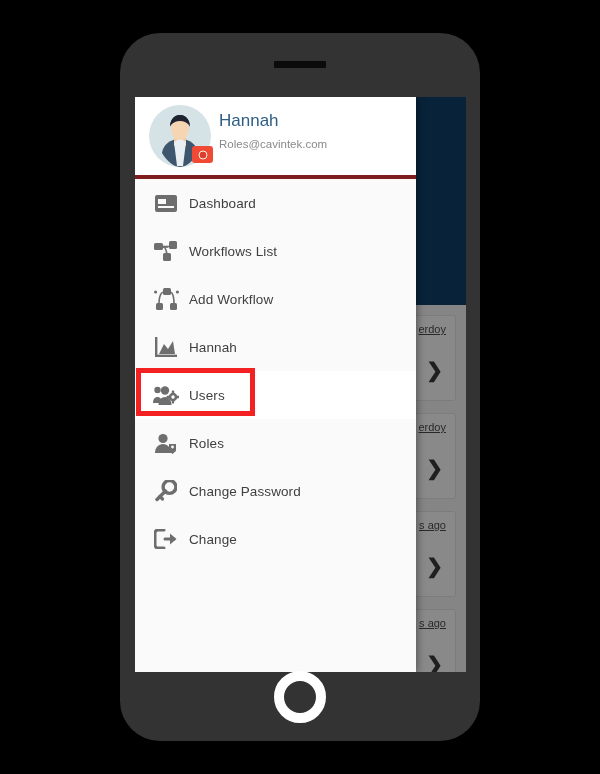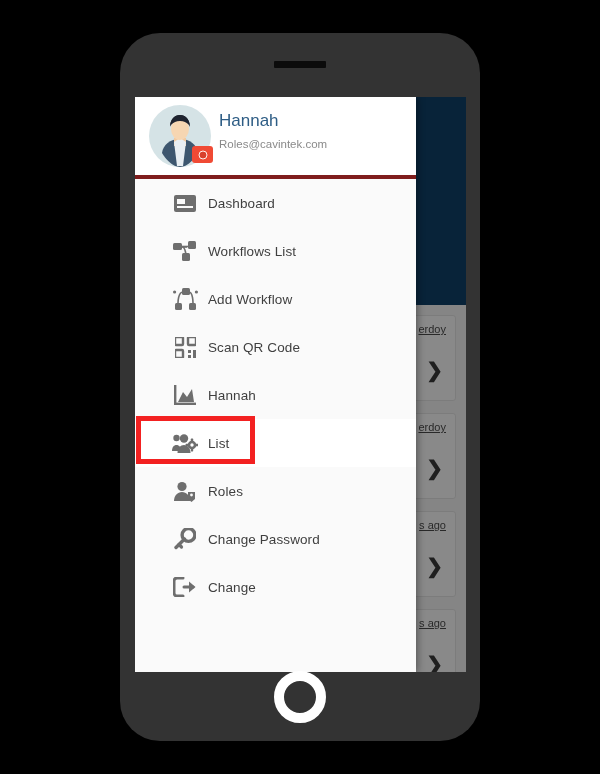--- a/index.html
+++ b/index.html
@@ -206,21 +206,20 @@
   #menu {
     position: relative;
     padding-top: 0;
   }
   .menu-item {
     position: relative;
     height: 48px;
     display: flex;
     align-items: center;
     background: #fafafa;
-    padding-left: 19px;
   }
   .menu-item .mi-icon {
     width: 46px;
     min-width: 46px;
     display: flex;
     align-items: center;
     justify-content: center;
     margin-left: 8px;
     color: #6e6e6e;
   }
@@ -345,33 +344,20 @@
               <rect x="16" y="15" width="7" height="7" rx="1.5" fill="#6e6e6e"></rect>
               <path d="M10 4C5 4 5 15 5 15" stroke="#6e6e6e" stroke-width="1.6" fill="none"></path>
               <path d="M16 4c4 0 4 11 4 11" stroke="#6e6e6e" stroke-width="1.6" fill="none"></path>
               <circle cx="1.6" cy="4" r="1.6" fill="#6e6e6e"></circle>
               <circle cx="23.4" cy="4" r="1.6" fill="#6e6e6e"></circle>
             </svg>
           </span>
           <span class="mi-label">Add Workflow</span>
         </div>
 
-        <div class="menu-item">
-          <span class="mi-icon">
-            <svg width="21" height="21" viewBox="0 0 21 21">
-              <rect x="0" y="0" width="8" height="8" rx="1" fill="none" stroke="#6e6e6e" stroke-width="2.4"></rect>
-              <rect x="13" y="0" width="8" height="8" rx="1" fill="none" stroke="#6e6e6e" stroke-width="2.4"></rect>
-              <rect x="0" y="13" width="8" height="8" rx="1" fill="none" stroke="#6e6e6e" stroke-width="2.4"></rect>
-              <rect x="13" y="13" width="3" height="3" fill="#6e6e6e"></rect>
-              <rect x="18" y="13" width="3" height="8" fill="#6e6e6e"></rect>
-              <rect x="13" y="18" width="3" height="3" fill="#6e6e6e"></rect>
-            </svg>
-          </span>
-          <span class="mi-label">Scan QR Code</span>
-        </div>
 
         <div class="menu-item">
           <span class="mi-icon">
             <svg width="22" height="20" viewBox="0 0 22 20">
               <rect x="0" y="0" width="2.4" height="20" fill="#6e6e6e"></rect>
               <rect x="0" y="17.6" width="22" height="2.4" fill="#6e6e6e"></rect>
               <path d="M4 17 L9 7 L13 12 L18 4 L20 17 Z" fill="#6e6e6e"></path>
             </svg>
           </span>
           <span class="mi-label">Hannah</span>
@@ -388,21 +374,21 @@
               <circle cx="20" cy="12" r="4.3" fill="#6e6e6e"></circle>
               <circle cx="20" cy="12" r="1.7" fill="#ffffff"></circle>
               <g fill="#6e6e6e">
                 <rect x="18.8" y="5.6" width="2.4" height="3" rx="0.6"></rect>
                 <rect x="18.8" y="15.4" width="2.4" height="3" rx="0.6"></rect>
                 <rect x="13.6" y="10.8" width="3" height="2.4" rx="0.6"></rect>
                 <rect x="23.4" y="10.8" width="3" height="2.4" rx="0.6"></rect>
               </g>
             </svg>
           </span>
-          <span class="mi-label">List</span>
+          <span class="mi-label">Users</span>
         </div>
 
         <div class="menu-item">
           <span class="mi-icon">
             <svg width="24" height="21" viewBox="0 0 24 21">
               <circle cx="9" cy="5.5" r="4.6" fill="#6e6e6e"></circle>
               <path d="M1 20c0-5.5 3.6-9 8-9s8 3.5 8 9z" fill="#6e6e6e"></path>
               <path d="M15 11l7 0 0 7 -3.5 3 -3.5 -3z" fill="#6e6e6e"></path>
               <circle cx="18.5" cy="14" r="1.4" fill="#fafafa"></circle>
             </svg>

